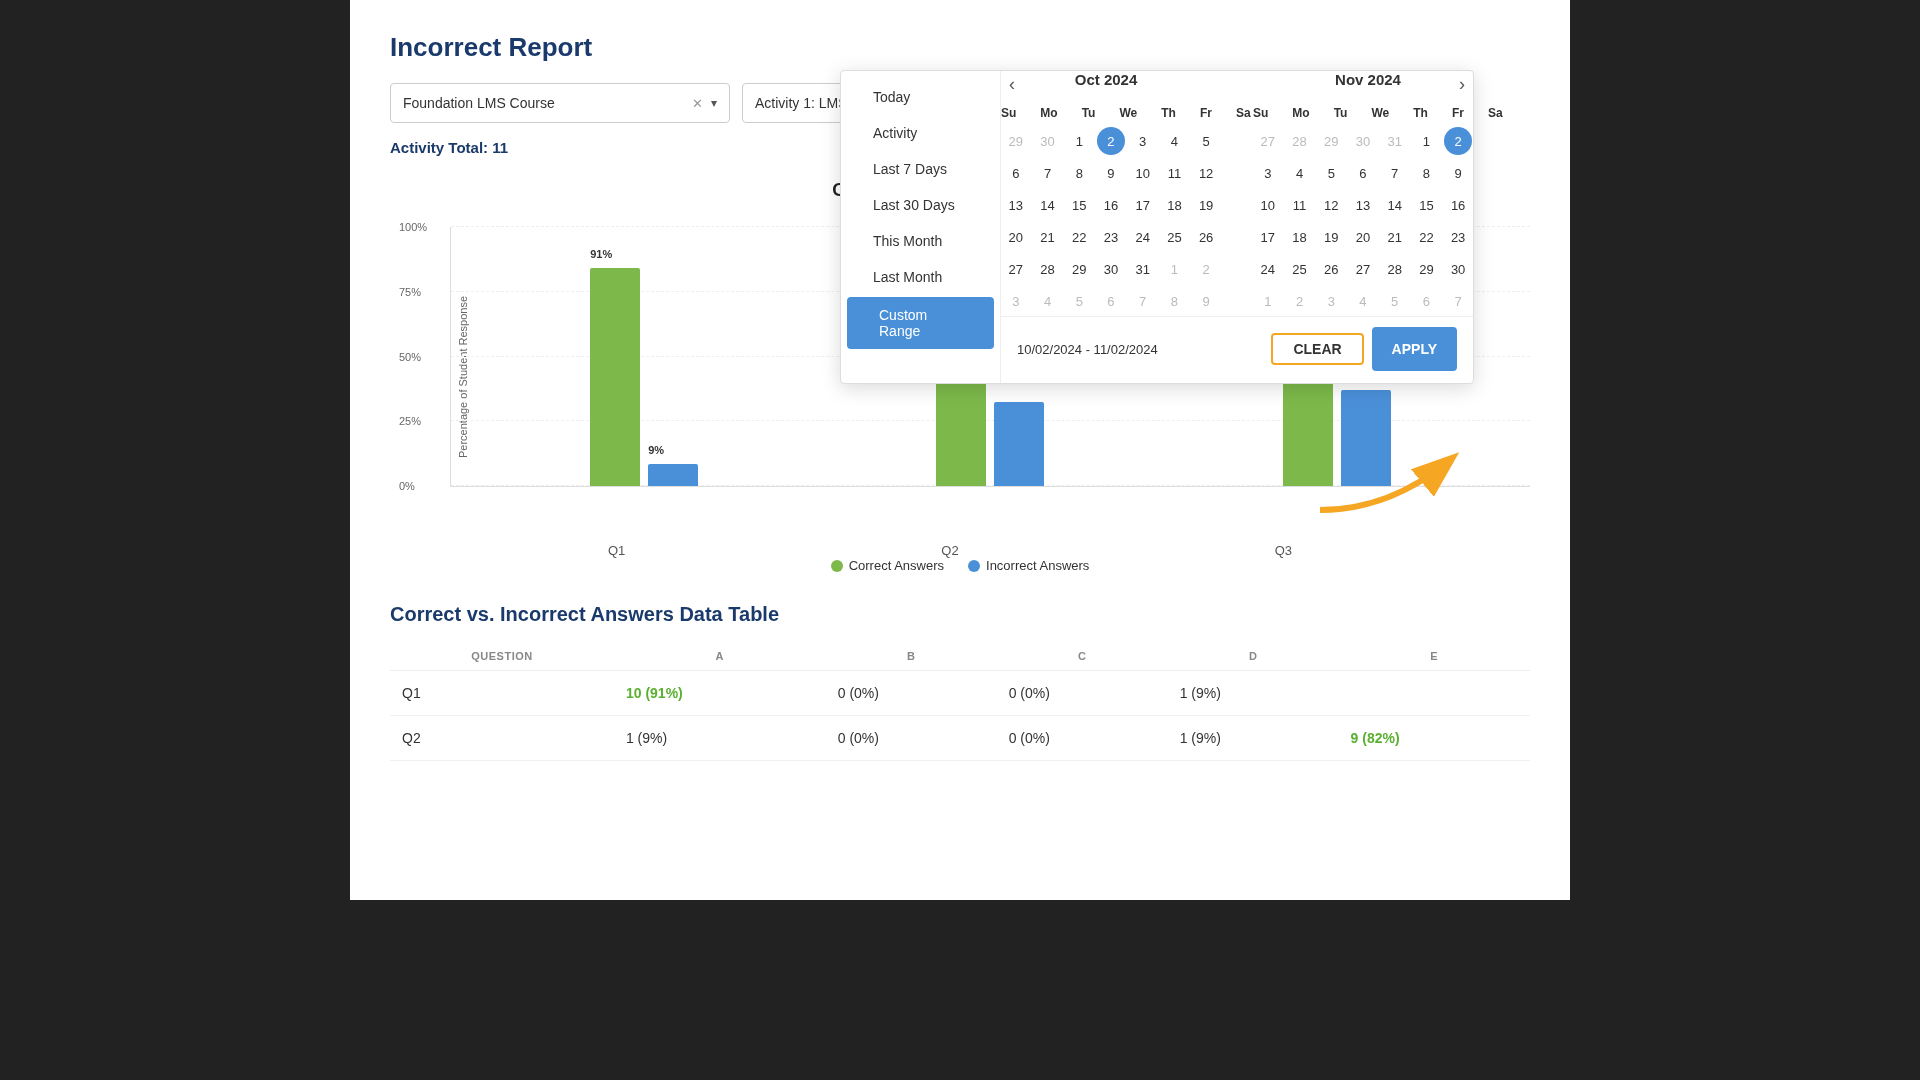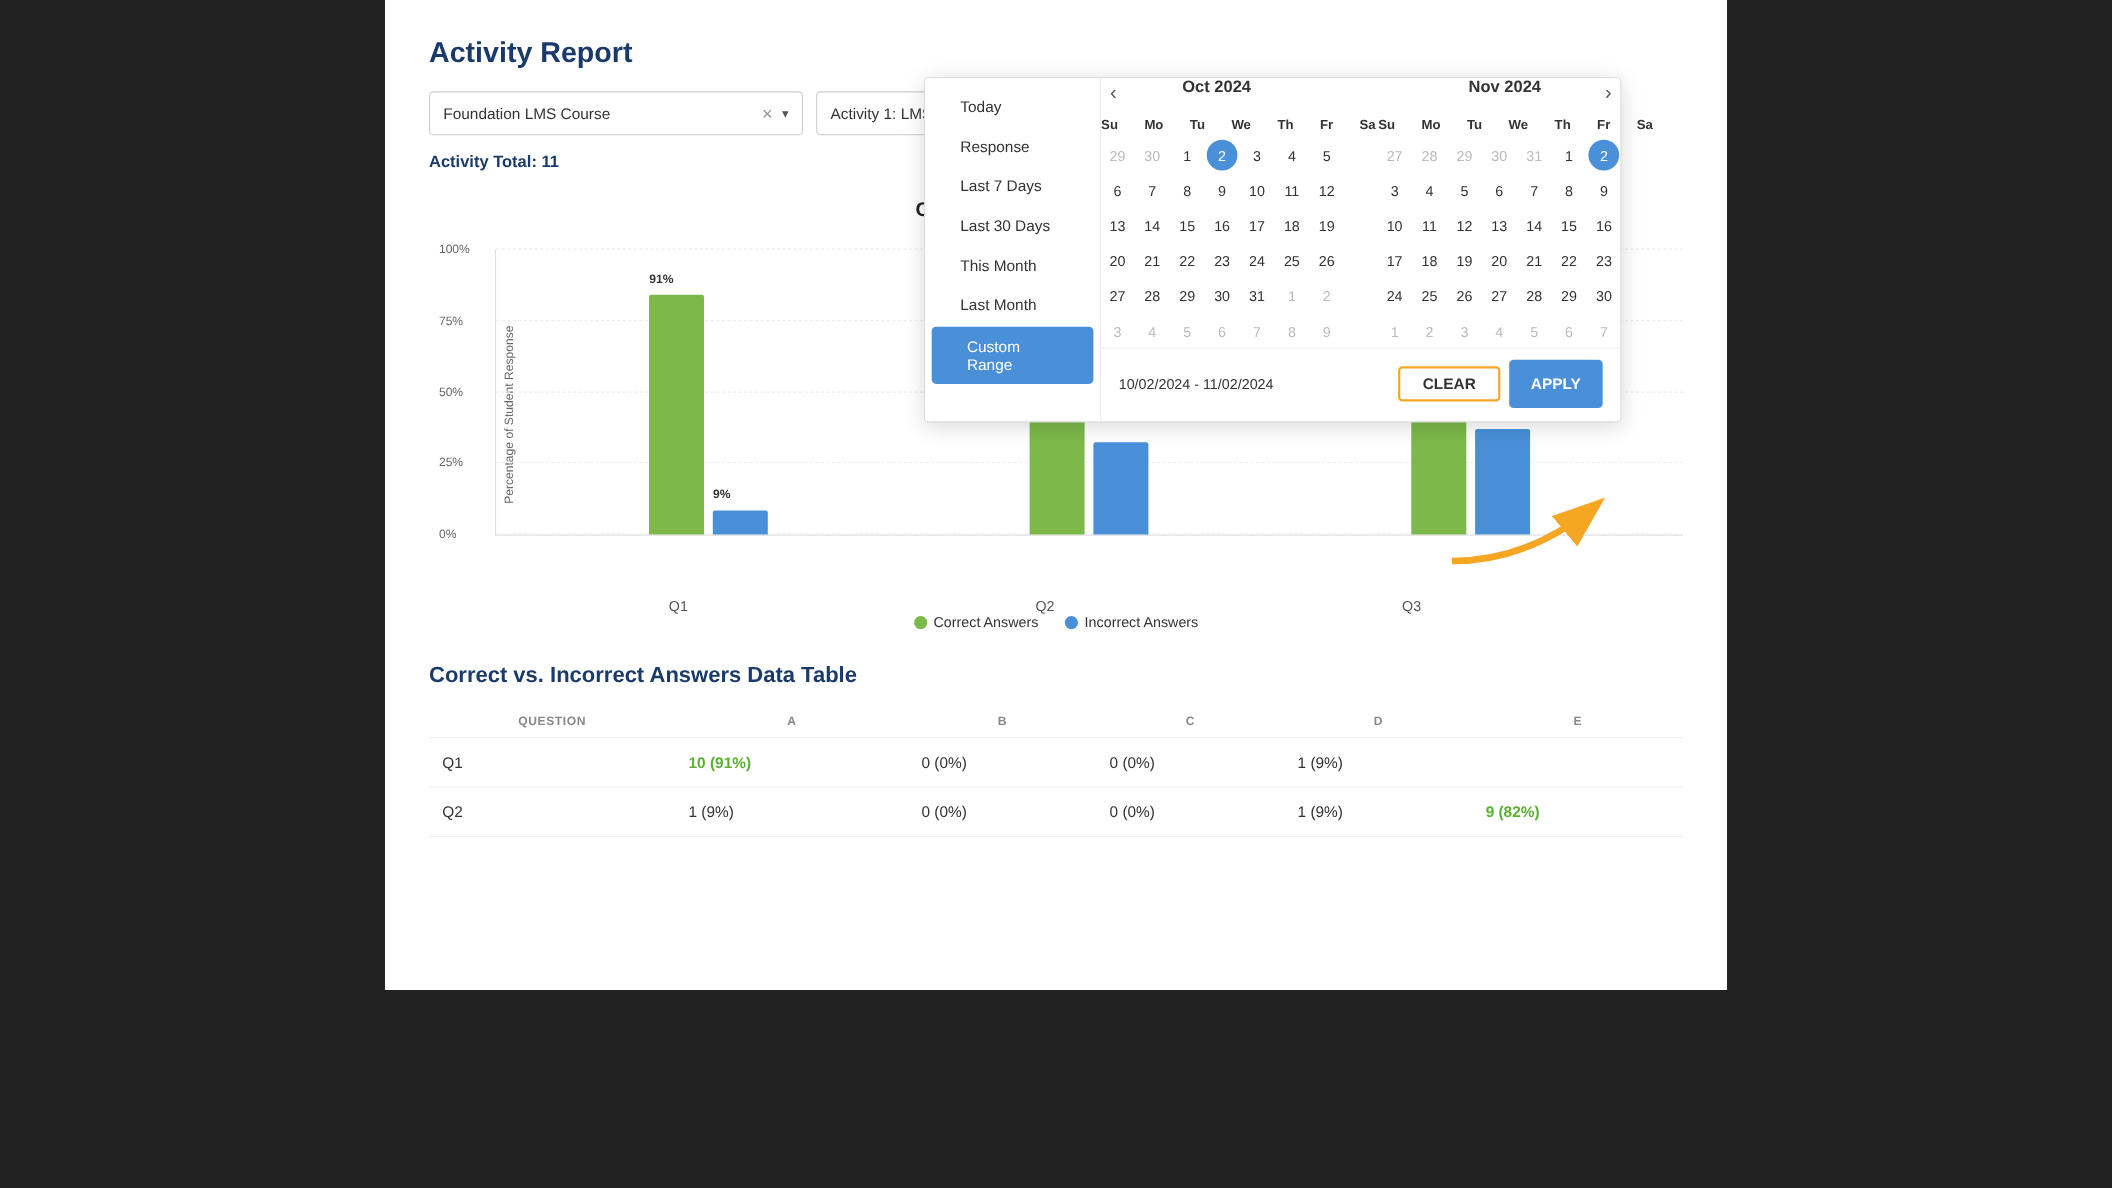--- a/index.html
+++ b/index.html
@@ -328,21 +328,21 @@
       color: #333;
       border-bottom: 1px solid #f0f0f0;
     }
     .td-green { color: #5ab030; font-weight: 600; }
   </style>
 </head>
 <body>
 
 <div class="page-container">
 
-  <div class="page-title">Activity Report</div>
+  <div class="page-title">Incorrect Report</div>
 
   <div class="filters-row">
     <div class="filter-select course">
       <span>Foundation LMS Course</span>
       <span class="x-btn">✕</span>
       <span class="arrow">▾</span>
     </div>
     <div class="filter-select activity">
       <span>Activity 1: LMS Basics</span>
       <span class="x-btn">✕</span>
@@ -427,21 +427,21 @@
         <span class="legend-dot incorrect"></span>
         <span>Incorrect Answers</span>
       </div>
     </div>
   </div>
 
   <div class="datepicker-overlay">
 
     <div class="dp-presets">
       <div class="dp-preset-item">Today</div>
-      <div class="dp-preset-item">Response</div>
+      <div class="dp-preset-item">Activity</div>
       <div class="dp-preset-item">Last 7 Days</div>
       <div class="dp-preset-item">Last 30 Days</div>
       <div class="dp-preset-item">This Month</div>
       <div class="dp-preset-item">Last Month</div>
       <div class="dp-preset-item active">Custom Range</div>
     </div>
 
     <div style="display:flex; flex-direction:column;">
       <div class="dp-months">
 

